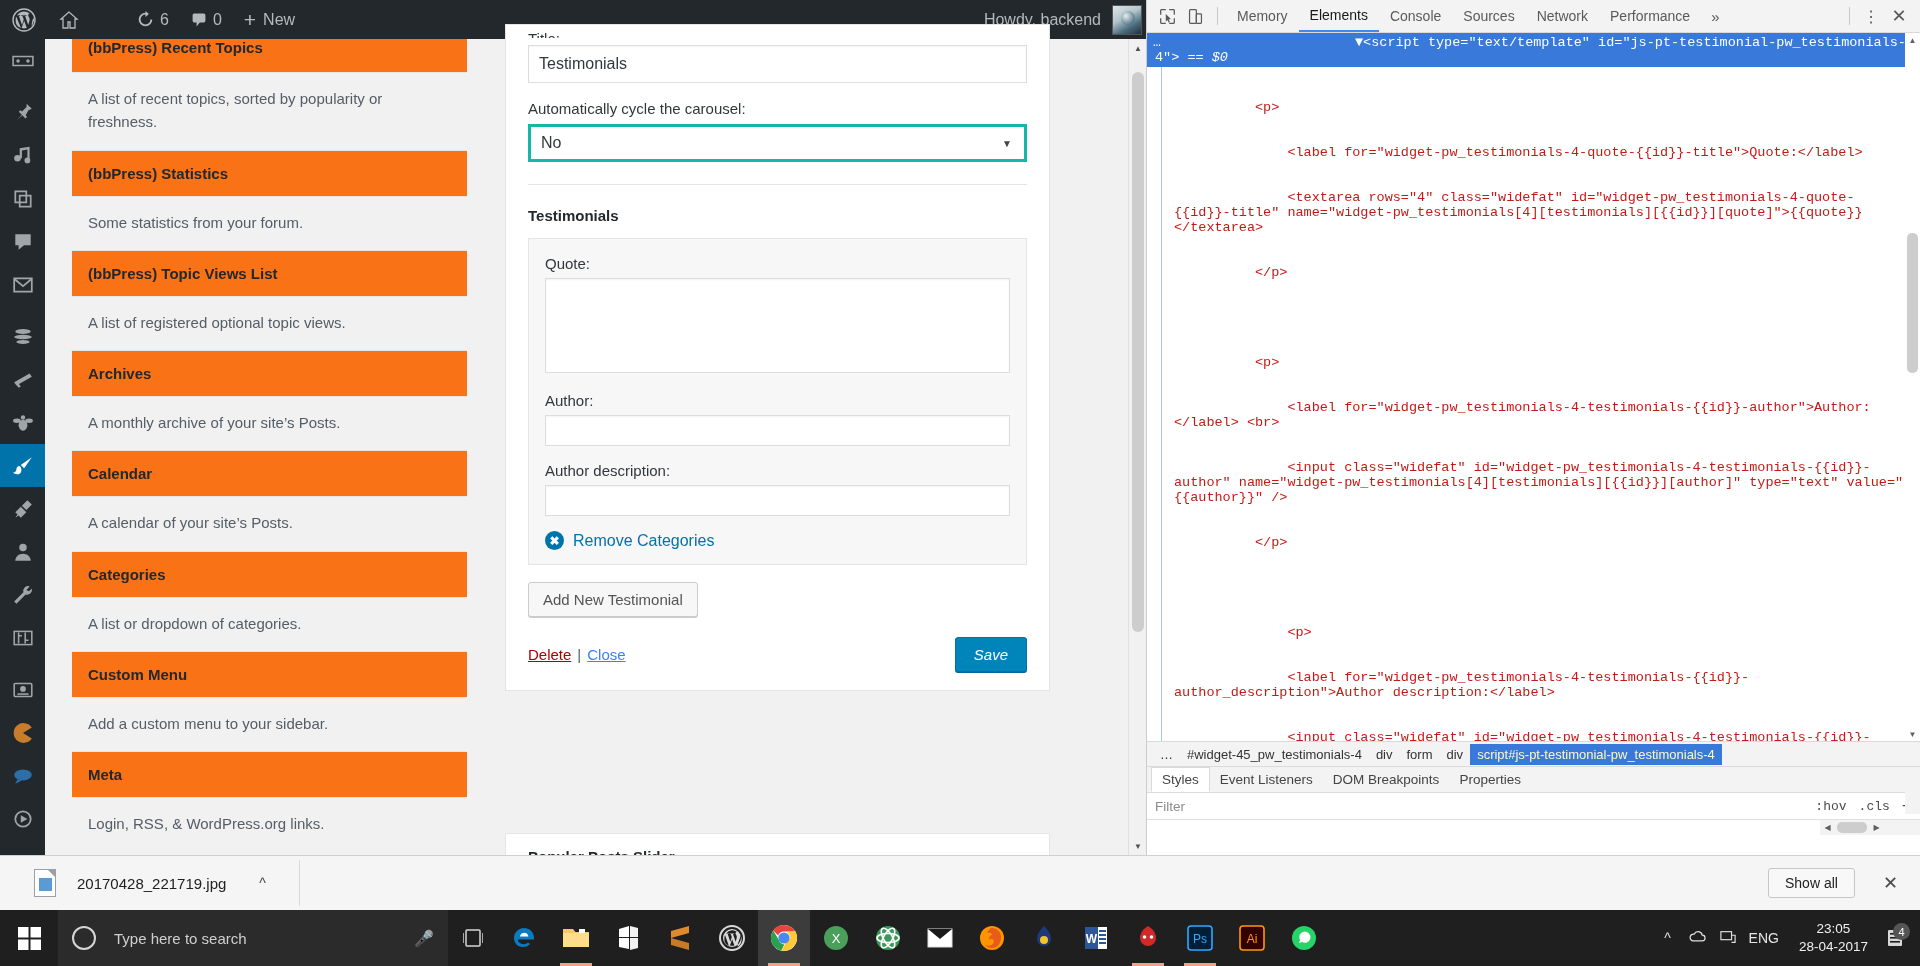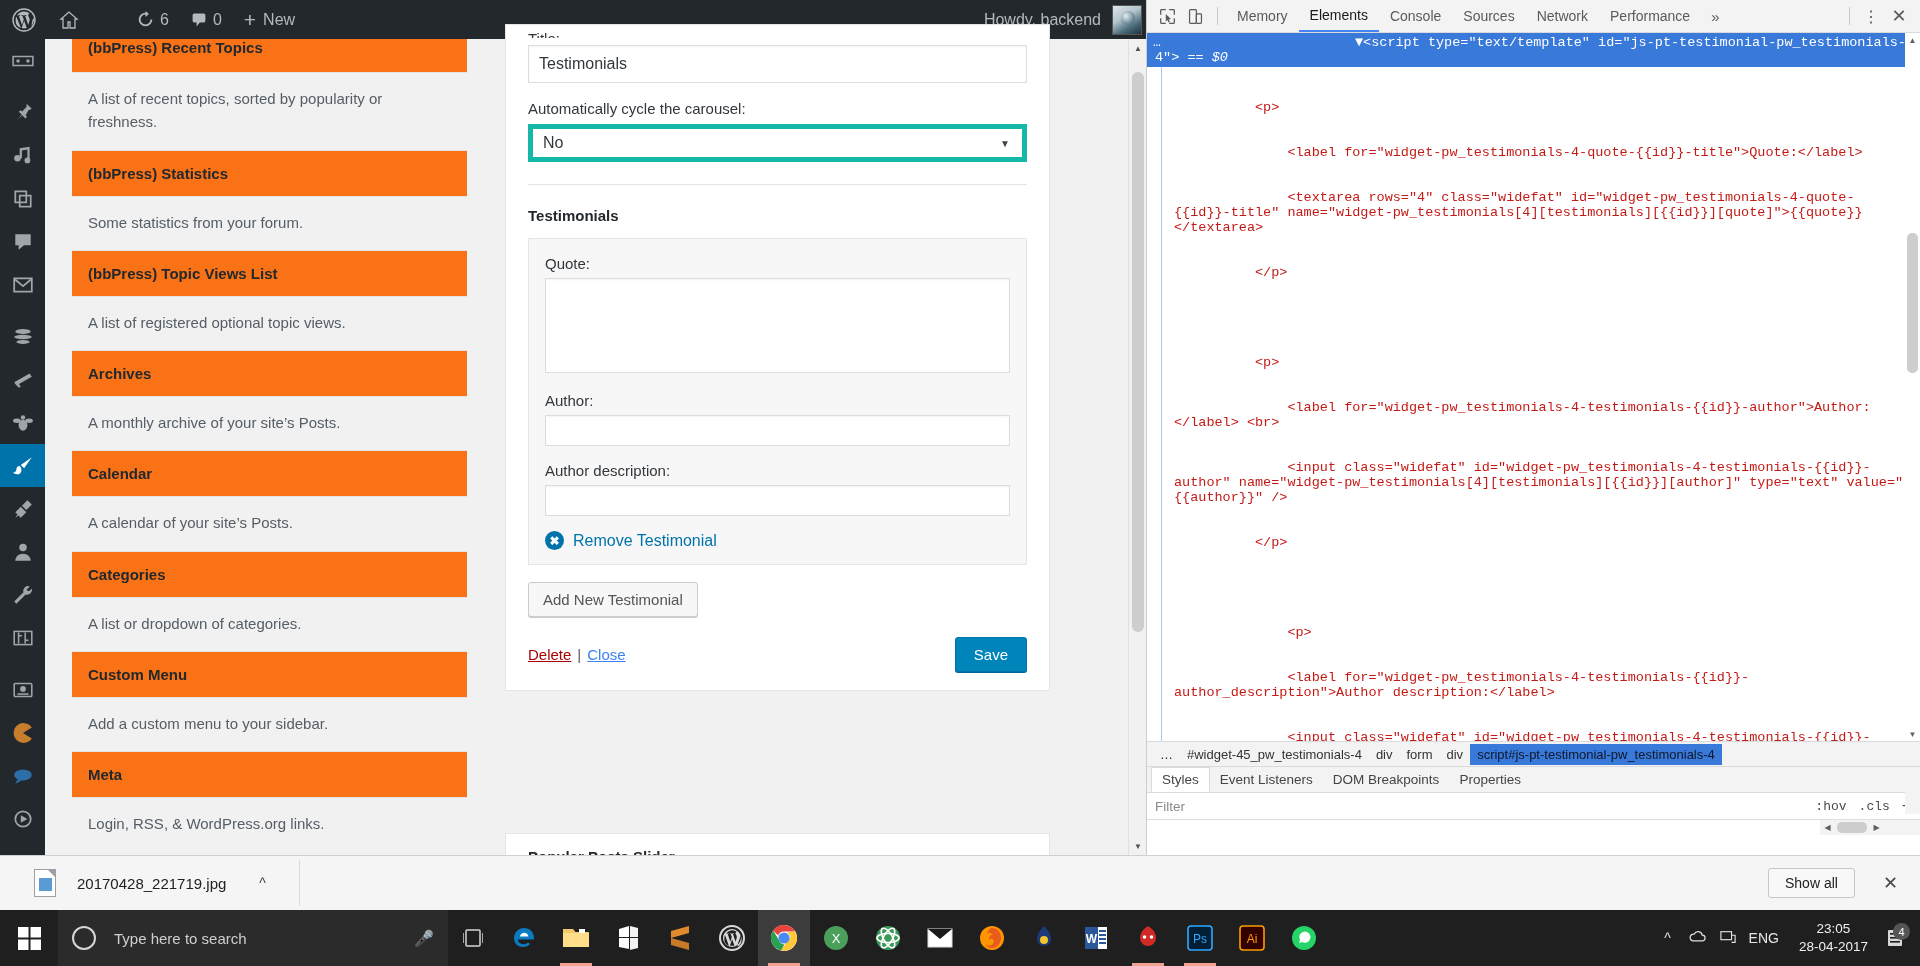--- a/index.html
+++ b/index.html
@@ -63,21 +63,21 @@
     border:1px solid #e5e5e5; padding:0 22px 18px;
   }
   .f-label { font-size:15px; color:#32373c; margin:5px 0 7px; display:block; }
   .f-label.cut { height:8px; overflow:hidden; }
   .f-input {
     width:100%; height:38px; border:1px solid #ddd; background:#fff; padding:0 10px;
     font-family:"Liberation Sans",sans-serif; font-size:16px; color:#32373c; outline:none;
     box-shadow:inset 0 1px 2px rgba(0,0,0,.05);
   }
   .f-select {
-    width:100%; height:38px; border:5px solid #14b8a6; background:#fff; padding:0 10px;
+    width:100%; height:38px; border:3px solid #14b8a6; background:#fff; padding:0 10px;
     font-family:"Liberation Sans",sans-serif; font-size:16px; color:#32373c; outline:none;
     display:flex; align-items:center; position:relative;
   }
   .f-select .arrow { position:absolute; right:12px; font-size:10px; color:#444; }
   .f-row { margin-top:17px; }
   .f-hr { border:0; border-top:1px solid #e5e5e5; margin:22px 0 0; }
   .f-section-title { font-size:15px; font-weight:bold; color:#23282d; margin:22px 0 14px; }
   .testimonial-box { border:1px solid #e5e5e5; background:#f7f7f7; padding:16px 16px 14px; }
   .t-label { font-size:15px; color:#32373c; display:block; margin-bottom:6px; }
   .t-textarea {
@@ -103,20 +103,21 @@
     box-shadow:0 1px 0 #ccc; cursor:pointer; font-family:"Liberation Sans",sans-serif;
   }
   .f-footer { display:flex; align-items:center; margin-top:20px; }
   .link-delete { color:#a00; font-size:15px; text-decoration:underline; cursor:pointer; }
   .link-sep { color:#555d66; margin:0 6px; font-size:15px; }
   .link-close { color:#3b82f6; font-size:15px; text-decoration:underline; cursor:pointer; }
   .btn-primary {
     margin-left:auto; background:#0085ba; border:1px solid #0073aa; border-radius:3px;
     color:#fff; font-size:15px; padding:8px 18px; box-shadow:0 1px 0 #006799; cursor:pointer;
     font-family:"Liberation Sans",sans-serif;
+    font-style:italic;
   }
   .ghost-panel {
     position:absolute; left:505px; top:833px; width:545px; height:60px; background:#fff;
     border:1px solid #e5e5e5; padding:14px 22px; color:#23282d; font-weight:bold; font-size:15px;
     overflow:hidden;
   }
 
   
   .page-scroll { position:absolute; right:0; top:39px; width:18px; height:816px; background:#f1f1f1; border-left:1px solid #e0e0e0; }
   .ps-up, .ps-down { width:18px; height:18px; display:flex; align-items:center; justify-content:center; font-size:8px; color:#505050; }
@@ -150,21 +151,21 @@
   }
   .code-body .ln { display:block; padding-right:12px; }
 
   .dom-scroll { position:absolute; right:0; top:0; width:15px; height:708px; background:#fff; }
   .ds-arrow { width:15px; height:14px; display:flex; align-items:center; justify-content:center; font-size:8px; color:#606060; }
   .ds-thumb { position:absolute; left:2px; top:200px; width:11px; height:140px; background:#cdcdcd; border-radius:5px; }
 
   .breadcrumb { height:25px; background:#f3f3f3; border-top:1px solid #dadada; display:flex; align-items:center;
     font-size:13px; color:#333; padding-left:6px; }
   .bc-item { padding:0 7px; height:21px; display:flex; align-items:center; }
-  .bc-item.selected { background:#3879d9; color:#0f172a; }
+  .bc-item.selected { background:#3879d9; color:#fef9c3; }
   .sidebar-tabs { height:26px; border-top:1px solid #dadada; background:#f3f3f3; display:flex; align-items:flex-end; padding-left:4px; }
   .sb-tab { padding:0 10px; height:25px; display:flex; align-items:center; font-size:13.5px; color:#444; }
   .sb-tab.active { background:#fff; border:1px solid #dadada; border-bottom:1px solid #fff; }
   .filter-row { height:28px; display:flex; align-items:center; border-bottom:1px solid #e0e0e0;
      border-top:1px solid #dadada; padding:0 8px; background:#fff; }
   .filter-ph { color:#8a8a8a; font-size:13.5px; }
   .filter-right { margin-left:auto; display:flex; align-items:center; gap:12px; color:#4a4a4a;
      font-family:"Liberation Mono",monospace; font-size:13px; }
   .filter-plus { font-size:17px; color:#4a4a4a; }
   .styles-blank { height:22px; background:#fff; }
@@ -411,21 +412,21 @@
         <div class="t-block">
           <label class="t-label">Author:</label>
           <input class="t-input" value="" style="">
         </div>
         <div class="t-block">
           <label class="t-label">Author description:</label>
           <input class="t-input" value="" style="">
         </div>
         <div class="remove-row">
           <span class="dismiss-icon">✖</span>
-          <span>Remove Testimonial</span>
+          <span>Remove Categories</span>
         </div>
       </div>
 
       <div class="btn-secondary">Add New Testimonial</div>
 
       <div class="f-footer">
         <span class="link-delete">Delete</span>
         <span class="link-sep">|</span>
         <span class="link-close">Close</span>
         <span class="btn-primary">Save</span>

